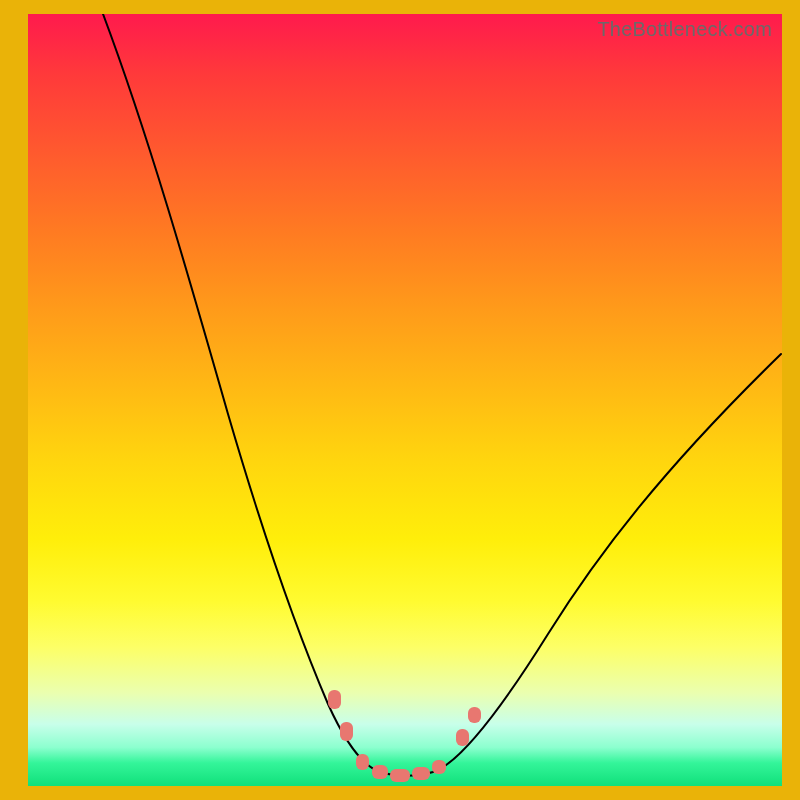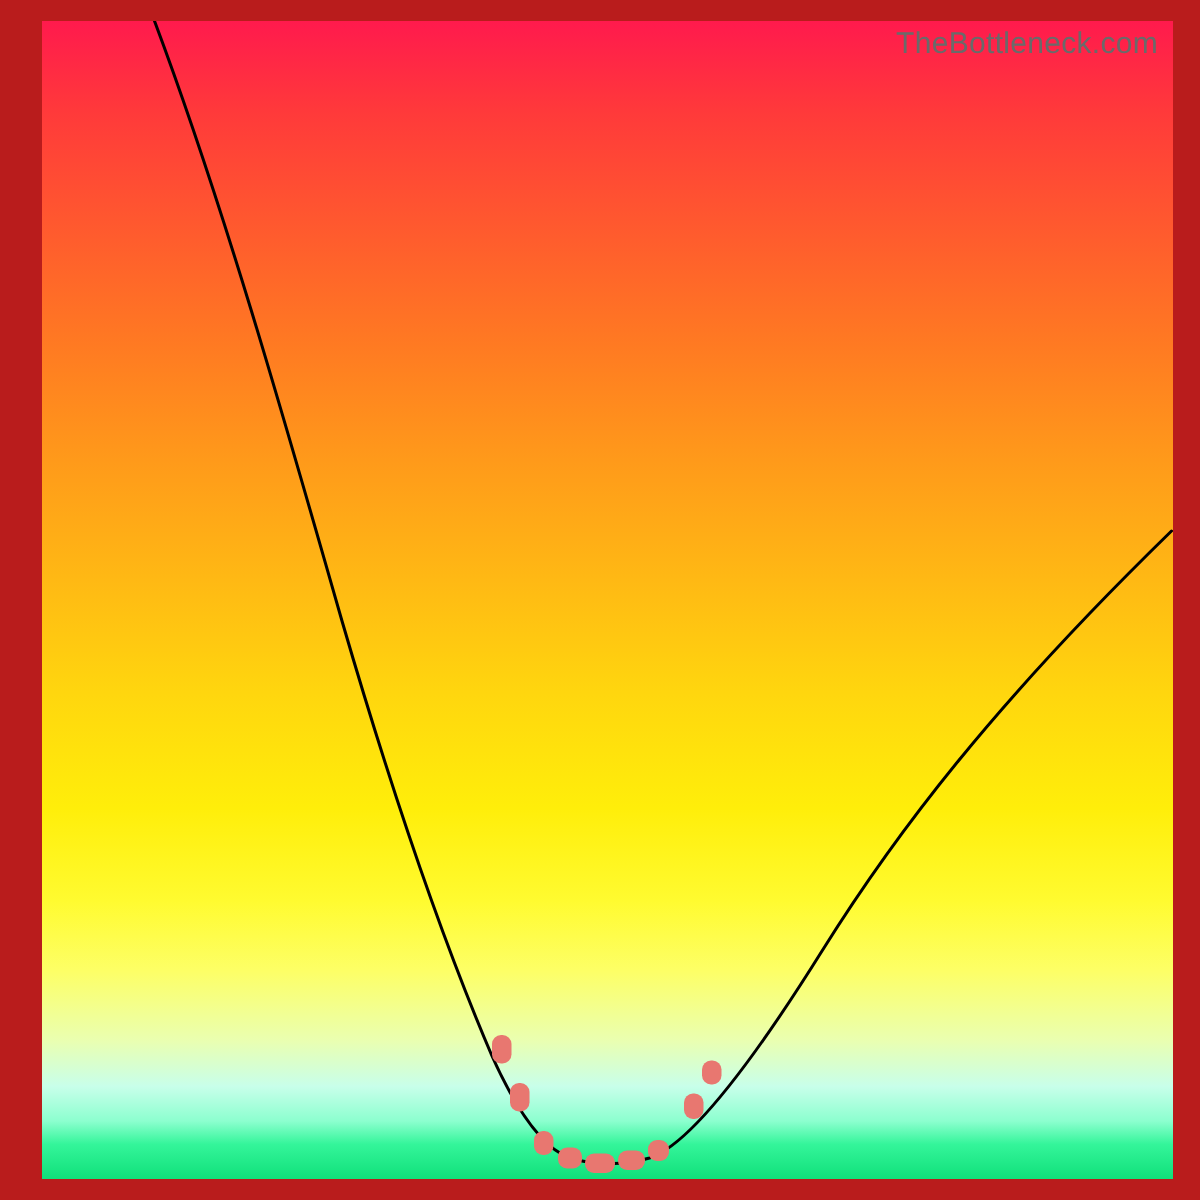--- a/index.html
+++ b/index.html
@@ -1,20 +1,20 @@
 <!DOCTYPE html>
 <html><head>
 <meta charset="utf-8">
 <style>
   * { margin: 0; padding: 0; box-sizing: border-box; }
   html, body { width: 800px; height: 800px; overflow: hidden; background: #000; }
   .frame {
     width: 800px;
     height: 800px;
-    background: #b91c1c;
+    background: #eab308;
     position: relative;
   }
   .plot-area {
     position: absolute;
     left: 28px;
     top: 14px;
     width: 754px;
     height: 772px;
     background: linear-gradient(to bottom,
       #ff1a4d 0%,

